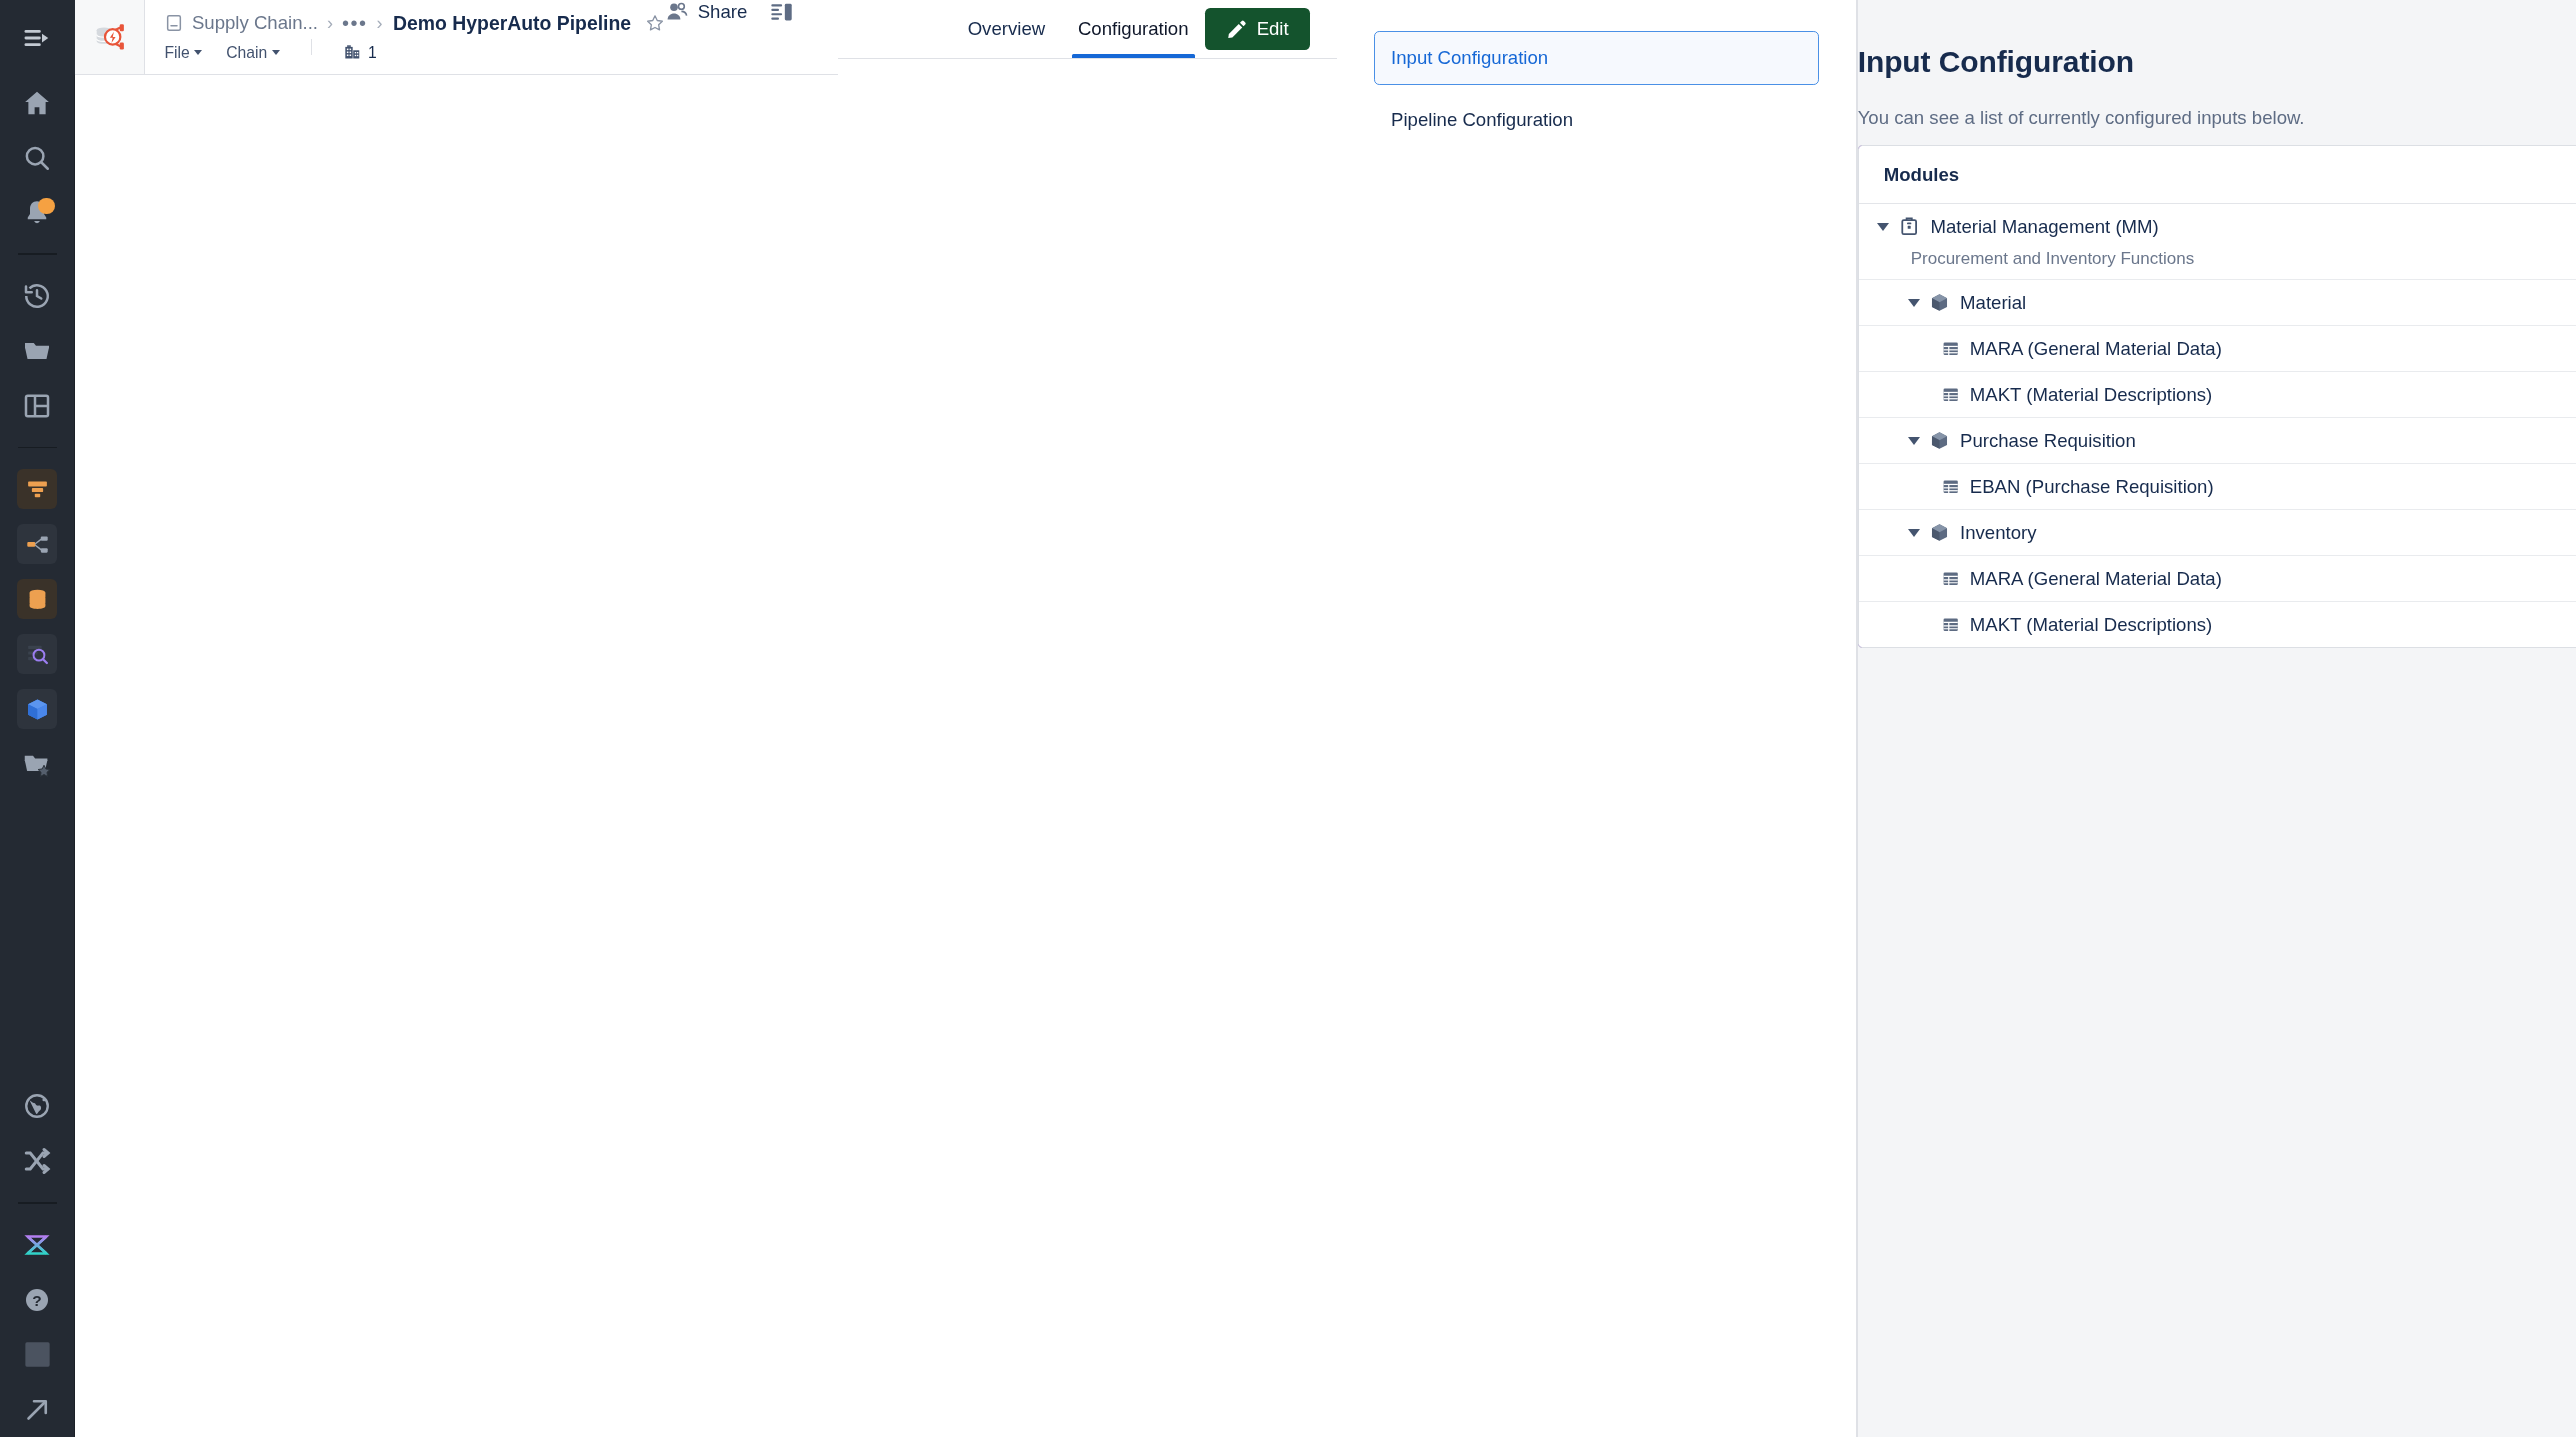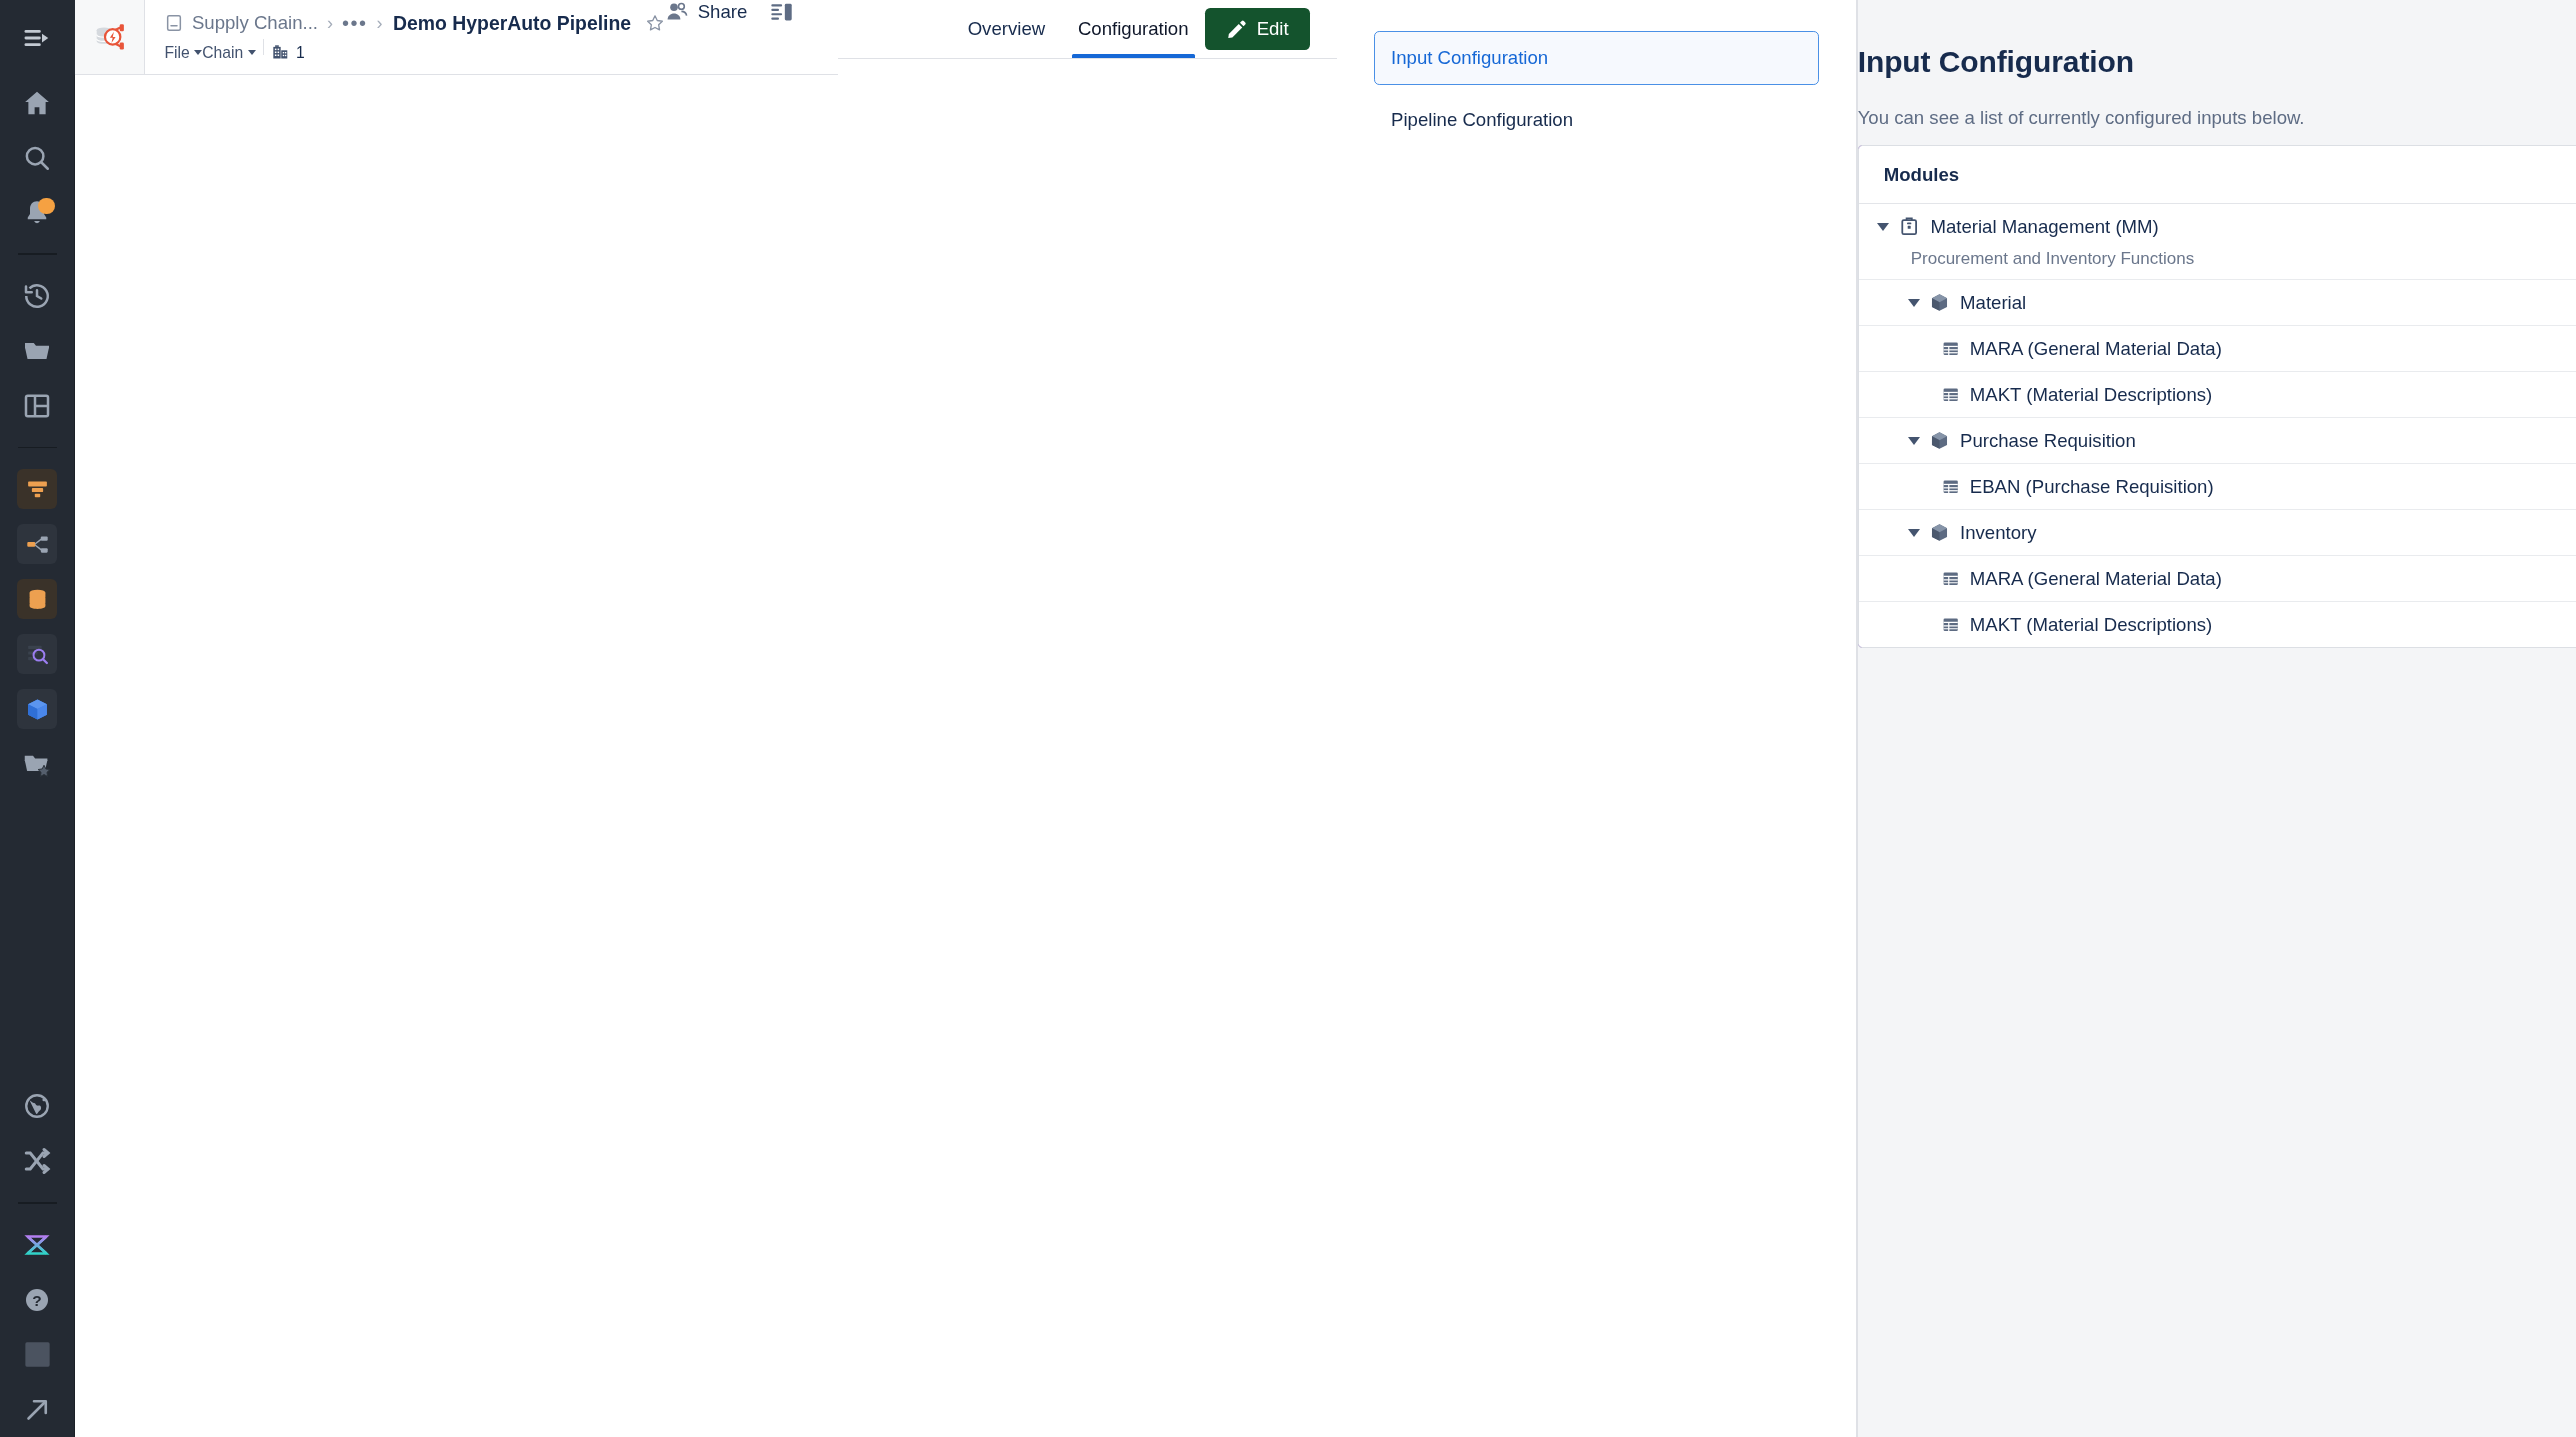--- a/index.html
+++ b/index.html
@@ -140,21 +140,21 @@
     font-size: 19.4px;
     font-weight: bold;
     color: #172b4d;
     white-space: nowrap;
     margin-left: 1.5px;
   }
   .star-btn { margin-left: 6px; display:flex; align-items:center; cursor: pointer; }
 
   .menubar {
     display: flex;
-    gap: 0;
+    gap: 24px;
     height: 28px;
   }
   .menu-item {
     font-size: 15.7px;
     color: #42526e;
     cursor: pointer;
     display: flex;
     align-items: center;
     gap: 4.5px;
   }

